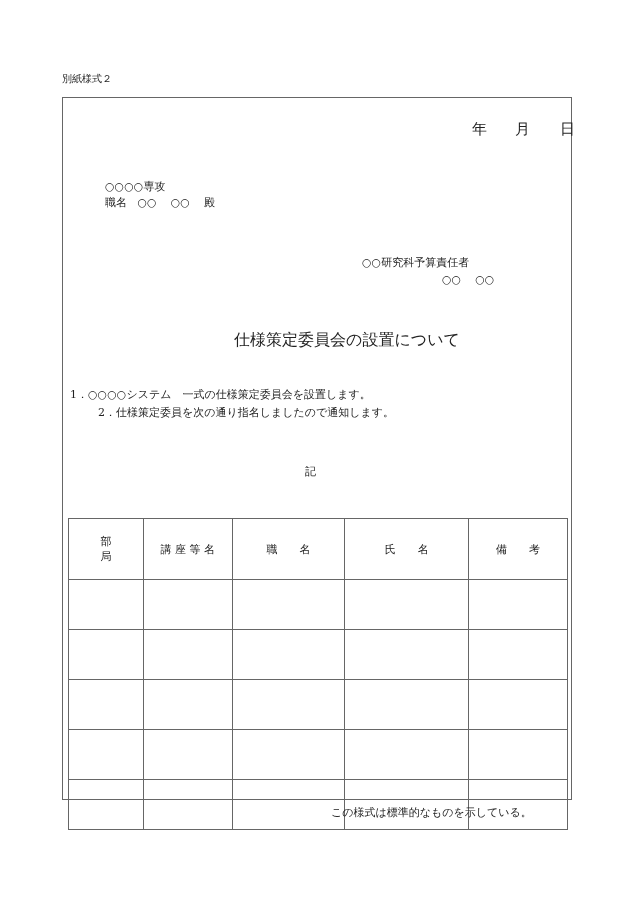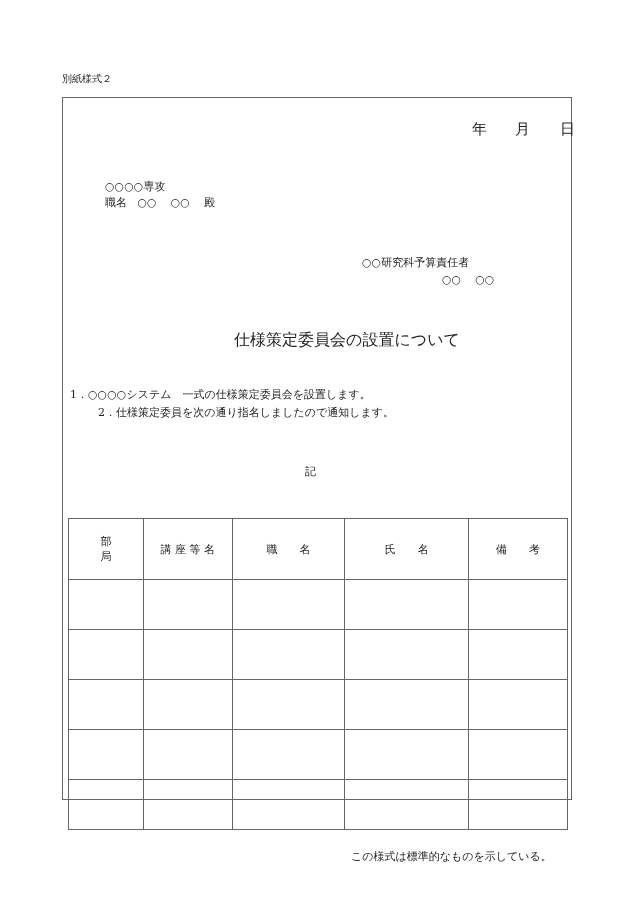--- a/index.html
+++ b/index.html
@@ -14,21 +14,21 @@
   .recipient2 { left:105px; top:195px; }
   .sender1 { left:362px; top:255px; }
   .sender2 { left:442px; top:273px; }
   .subject { left:234px; top:330px; font-size:16px; }
   .item1 { left:70px; top:387px; }
   .item2 { left:70px; top:405px;margin-left:28px; }
   .ki { left:305px; top:464px; }
   table.members { position:absolute; left:68px; top:518px; width:500px; border-collapse:collapse; }
   table.members td, table.members th { border:1px solid #666; height:19px; padding:15px; font-weight:normal; font-size:11px; }
   table.members th { text-align:center; }
-  .footer-note { left:351px; top:805px;margin-top:44px; }
+  .footer-note { left:331px; top:805px; }
 </style>
 </head>
 <body>
 
 <div class="abs form-label">別紙様式２</div>
 
 <div class="frame"></div>
 
 <div class="abs date">
   <span>年</span><span style="width:28px"></span><span>月</span><span style="width:30px"></span><span>日</span>

